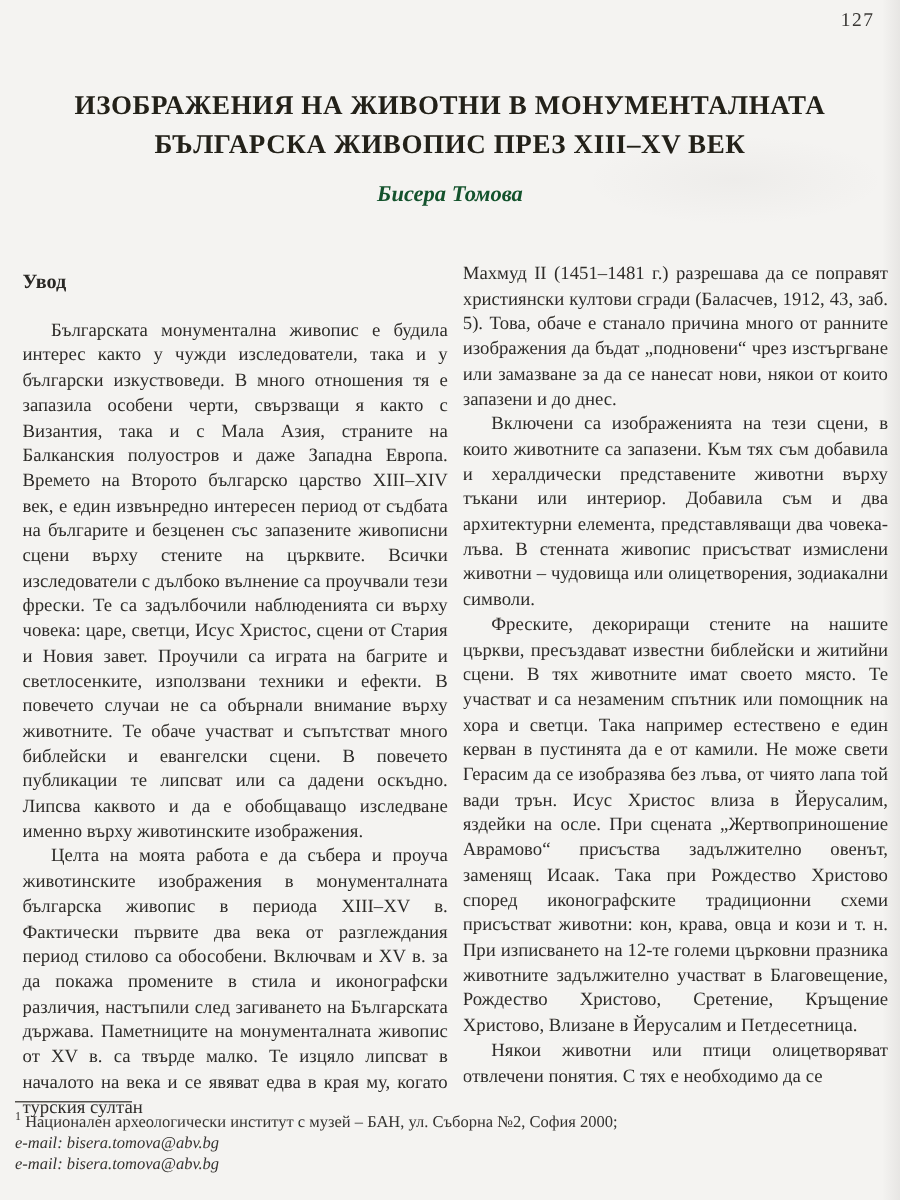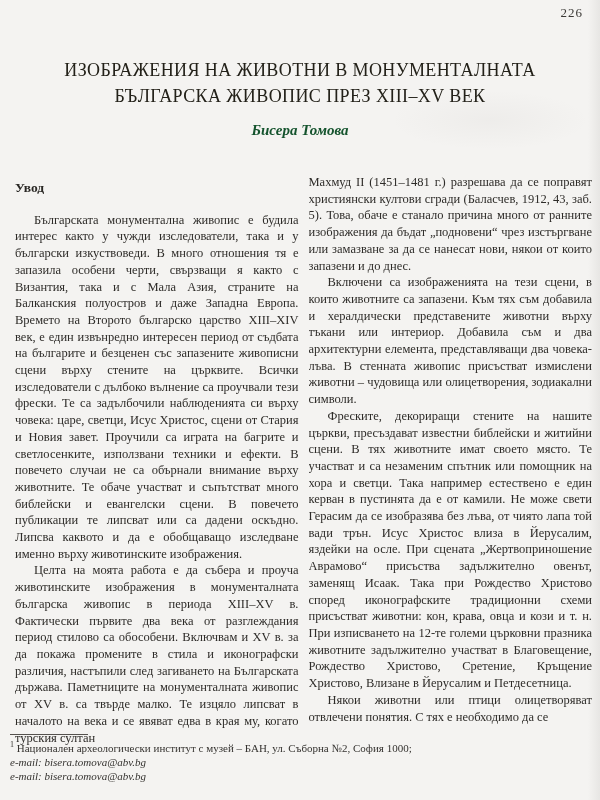--- a/index.html
+++ b/index.html
@@ -27,21 +27,21 @@
     pointer-events:none;
   }
   .page-number{
     position:absolute;top:5px;right:17px;
     font-size:13px;color:#3a3835;letter-spacing:1px;
   }
   .title{
     margin:57px 0 0 0;
     text-align:center;
     font-size:18px;line-height:26px;
-    font-weight:normal;color:#232119;
+    font-weight:bold;color:#232119;
     letter-spacing:0.4px;
   }
   .title .tl{display:block;white-space:nowrap;}
   .author{
     margin-top:13px;
     text-align:center;
     font-size:15px;font-weight:bold;font-style:italic;
     color:#14532d;
   }
   .columns{
@@ -75,21 +75,21 @@
   }
   .fn-line sup{font-size:8px;line-height:0;}
   .fn-line.italic{font-style:italic;}
   .fn-line.en{padding-left:12px;}
 </style>
 </head>
 <body>
 
 <div class="page">
 
-  <div class="page-number">226</div>
+  <div class="page-number">127</div>
 
   <h1 class="title">
     <span class="tl">ИЗОБРАЖЕНИЯ НА ЖИВОТНИ В МОНУМЕНТАЛНАТА</span>
     <span class="tl">БЪЛГАРСКА ЖИВОПИС ПРЕЗ XIII–XV ВЕК</span>
   </h1>
 
   <div class="author">Бисера Томова</div>
 
   <div class="columns">
 
@@ -103,18 +103,18 @@
       <p class="para no-indent">Махмуд II (1451–1481 г.) разрешава да се поправят християнски култови сгради (Баласчев, 1912, 43, заб. 5). Това, обаче е станало причина много от ранните изображения да бъдат „подновени“ чрез изстъргване или замазване за да се нанесат нови, някои от които запазени и до днес.</p>
       <p class="para">Включени са изображенията на тези сцени, в които животните са запазени. Към тях съм добавила и хералдически представените животни върху тъкани или интериор. Добавила съм и два архитектурни елемента, представляващи два човека-лъва. В стенната живопис присъстват измислени животни – чудовища или олицетворения, зодиакални символи.</p>
       <p class="para">Фреските, декориращи стените на нашите църкви, пресъздават известни библейски и житийни сцени. В тях животните имат своето място. Те участват и са незаменим спътник или помощник на хора и светци. Така например естествено е един керван в пустинята да е от камили. Не може свети Герасим да се изобразява без лъва, от чиято лапа той вади трън. Исус Христос влиза в Йерусалим, яздейки на осле. При сцената „Жертвоприношение Аврамово“ присъства задължително овенът, заменящ Исаак. Така при Рождество Христово според иконографските традиционни схеми присъстват животни: кон, крава, овца и кози и т. н. При изписването на 12-те големи църковни празника животните задължително участват в Благовещение, Рождество Христово, Сретение, Кръщение Христово, Влизане в Йерусалим и Петдесетница.</p>
       <p class="para">Някои животни или птици олицетворяват отвлечени понятия. С тях е необходимо да се</p>
     </div>
 
   </div>
 
   <div class="footnote">
     <div class="fn-divider"></div>
-    <div class="fn-line"><sup>1</sup> <span>Национален археологически институт с музей – БАН, ул. Съборна №2, София 1000;</span></div>
+    <div class="fn-line"><sup>1</sup> <span>Национален археологически институт с музей – БАН, ул. Съборна №2, София 2000;</span></div>
     <div class="fn-line italic">e-mail: bisera.tomova@abv.bg</div>
     <div class="fn-line italic">e-mail: bisera.tomova@abv.bg</div>
   </div>
 
 </div>
 
 </body></html>

